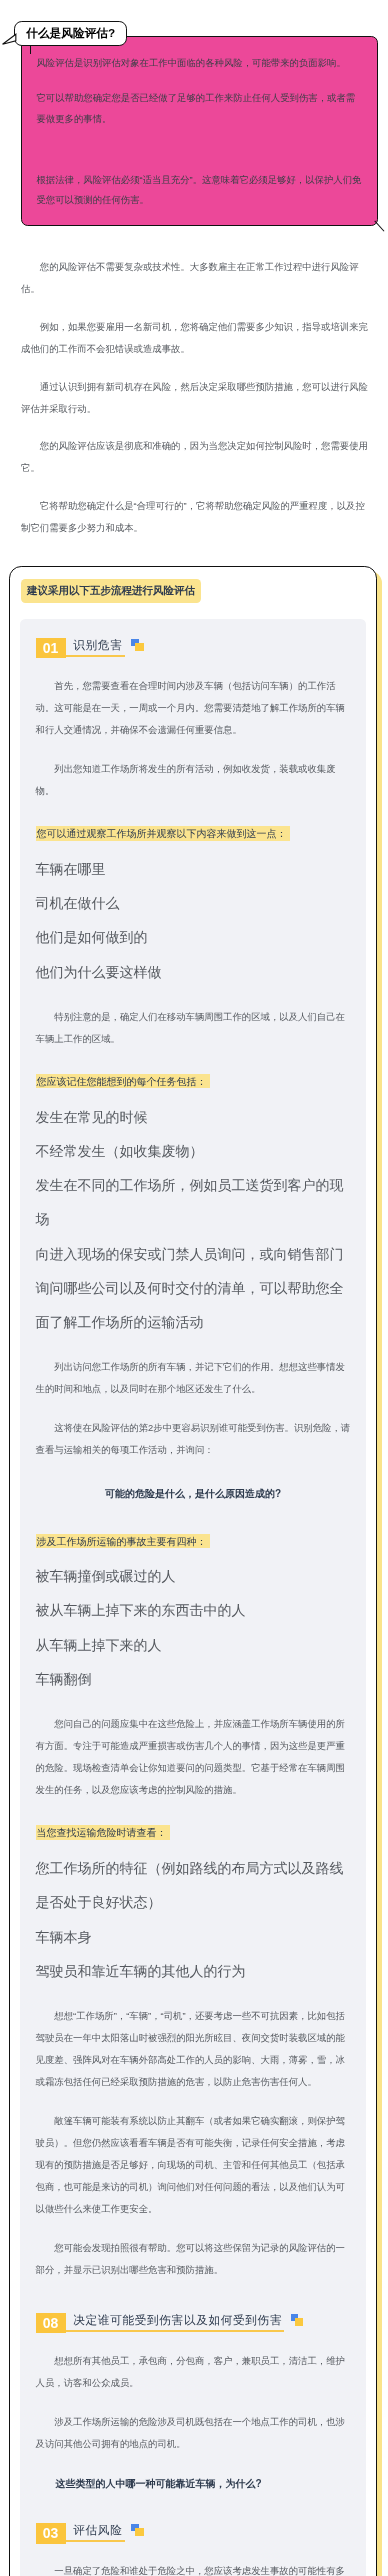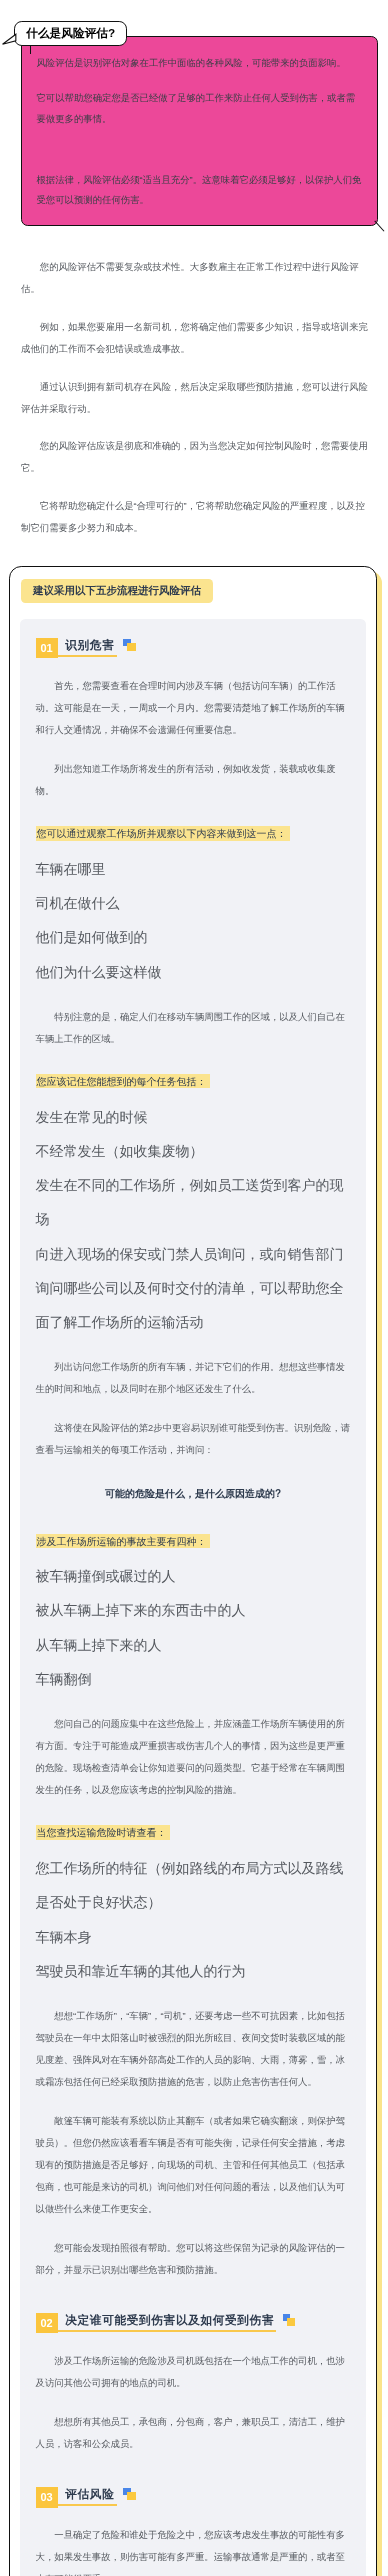--- a/index.html
+++ b/index.html
@@ -74,21 +74,21 @@
     box-shadow:5px 5px 0 #FAE48B;
     padding:11px 10px 6.7px 10px;
   }
   .main-title {
     display:inline-block;
     background:#FBE48F;
     color:#2E3B4E;
     font-weight:bold;
     font-size:10.5px;
     border-radius:4.4px;
-    padding:5px 12px;
+    padding:5px 6px;
     margin:1.1px 0 5.5px 1.1px;
   }
   .step-line {
     font-size:9.4px; line-height:2.3;
     color:#55595F;
     margin:0 0 0 2.2px;
   }
 
   
   .panel {
@@ -103,29 +103,29 @@
   .sec-left {
     display:inline-flex; align-items:center;
     position:relative; padding-bottom:5.5px;
   }
   .sec-left::after {
     content:'';
     position:absolute; left:0; right:-2.2px; bottom:1.1px;
     height:2.2px; background:#F9C84C;
   }
   .sec-num {
-    width:22px; height:20.5px;
+    width:30px; height:20.5px;
     background:#FBC53D; color:#fff;
-    font-weight:bold; font-size:11px;
+    font-weight:bold; font-size:14px;
     display:inline-flex; align-items:center; justify-content:center;
     margin-bottom:-5.5px;
     position:relative; z-index:1;
   }
   .sec-title {
-    font-size:11.7px; font-weight:bold;
+    font-size:11.7px; font-weight:normal;
     color:#2E3B4E; margin-left:7.8px;
     letter-spacing:0.6px;
   }
   .sq-icon { position:relative; width:13.3px; height:14.4px; margin-left:9px; display:inline-block; }
   .sq-blue  { position:absolute; left:0; top:1.1px; width:7.2px; height:7.2px; background:#4A86E8; }
   .sq-yellow{ position:absolute; left:3.9px; top:5px; width:8.3px; height:8.3px; background:#FBC93F; }
 
   .para {
     font-size:9.4px; line-height:2.35;
     text-indent:2em;
@@ -235,30 +235,31 @@
           <div class="line">您工作场所的特征（例如路线的布局方式以及路线是否处于良好状态）</div>
           <div class="line">车辆本身</div>
           <div class="line">驾驶员和靠近车辆的其他人的行为</div>
           <div class="para">想想“工作场所”，“车辆”，“司机”，还要考虑一些不可抗因素，比如包括驾驶员在一年中太阳落山时被强烈的阳光所眩目、夜间交货时装载区域的能见度差、强阵风对在车辆外部高处工作的人员的影响、大雨，薄雾，雪，冰或霜冻包括任何已经采取预防措施的危害，以防止危害伤害任何人。</div>
           <div class="para">敞篷车辆可能装有系统以防止其翻车（或者如果它确实翻滚，则保护驾驶员）。但您仍然应该看看车辆是否有可能失衡，记录任何安全措施，考虑现有的预防措施是否足够好，向现场的司机、主管和任何其他员工（包括承包商，也可能是来访的司机）询问他们对任何问题的看法，以及他们认为可以做些什么来使工作更安全。</div>
           <div class="para">您可能会发现拍照很有帮助。您可以将这些保留为记录的风险评估的一部分，并显示已识别出哪些危害和预防措施。</div>
         </section>
         <section class="sec">
           <div class="sec-head">
             <span class="sec-left">
-              <span class="sec-num">02</span>
+              <span class="sec-num">08</span>
               <span class="sec-title">决定谁可能受到伤害以及如何受到伤害</span>
             </span>
             <span class="sq-icon">
               <span class="sq-blue"></span>
               <span class="sq-yellow"></span>
             </span>
           </div>
+          <div class="para">想想所有其他员工，承包商，分包商，客户，兼职员工，清洁工，维护人员，访客和公众成员。</div>
           <div class="para">涉及工作场所运输的危险涉及司机既包括在一个地点工作的司机，也涉及访问其他公司拥有的地点的司机。</div>
-          <div class="para">想想所有其他员工，承包商，分包商，客户，兼职员工，清洁工，维护人员，访客和公众成员。</div>
+          <div class="bold-indent">这些类型的人中哪一种可能靠近车辆，为什么?</div>
         </section>
         <section class="sec">
           <div class="sec-head">
             <span class="sec-left">
               <span class="sec-num">03</span>
               <span class="sec-title">评估风险</span>
             </span>
             <span class="sq-icon">
               <span class="sq-blue"></span>
               <span class="sq-yellow"></span>

